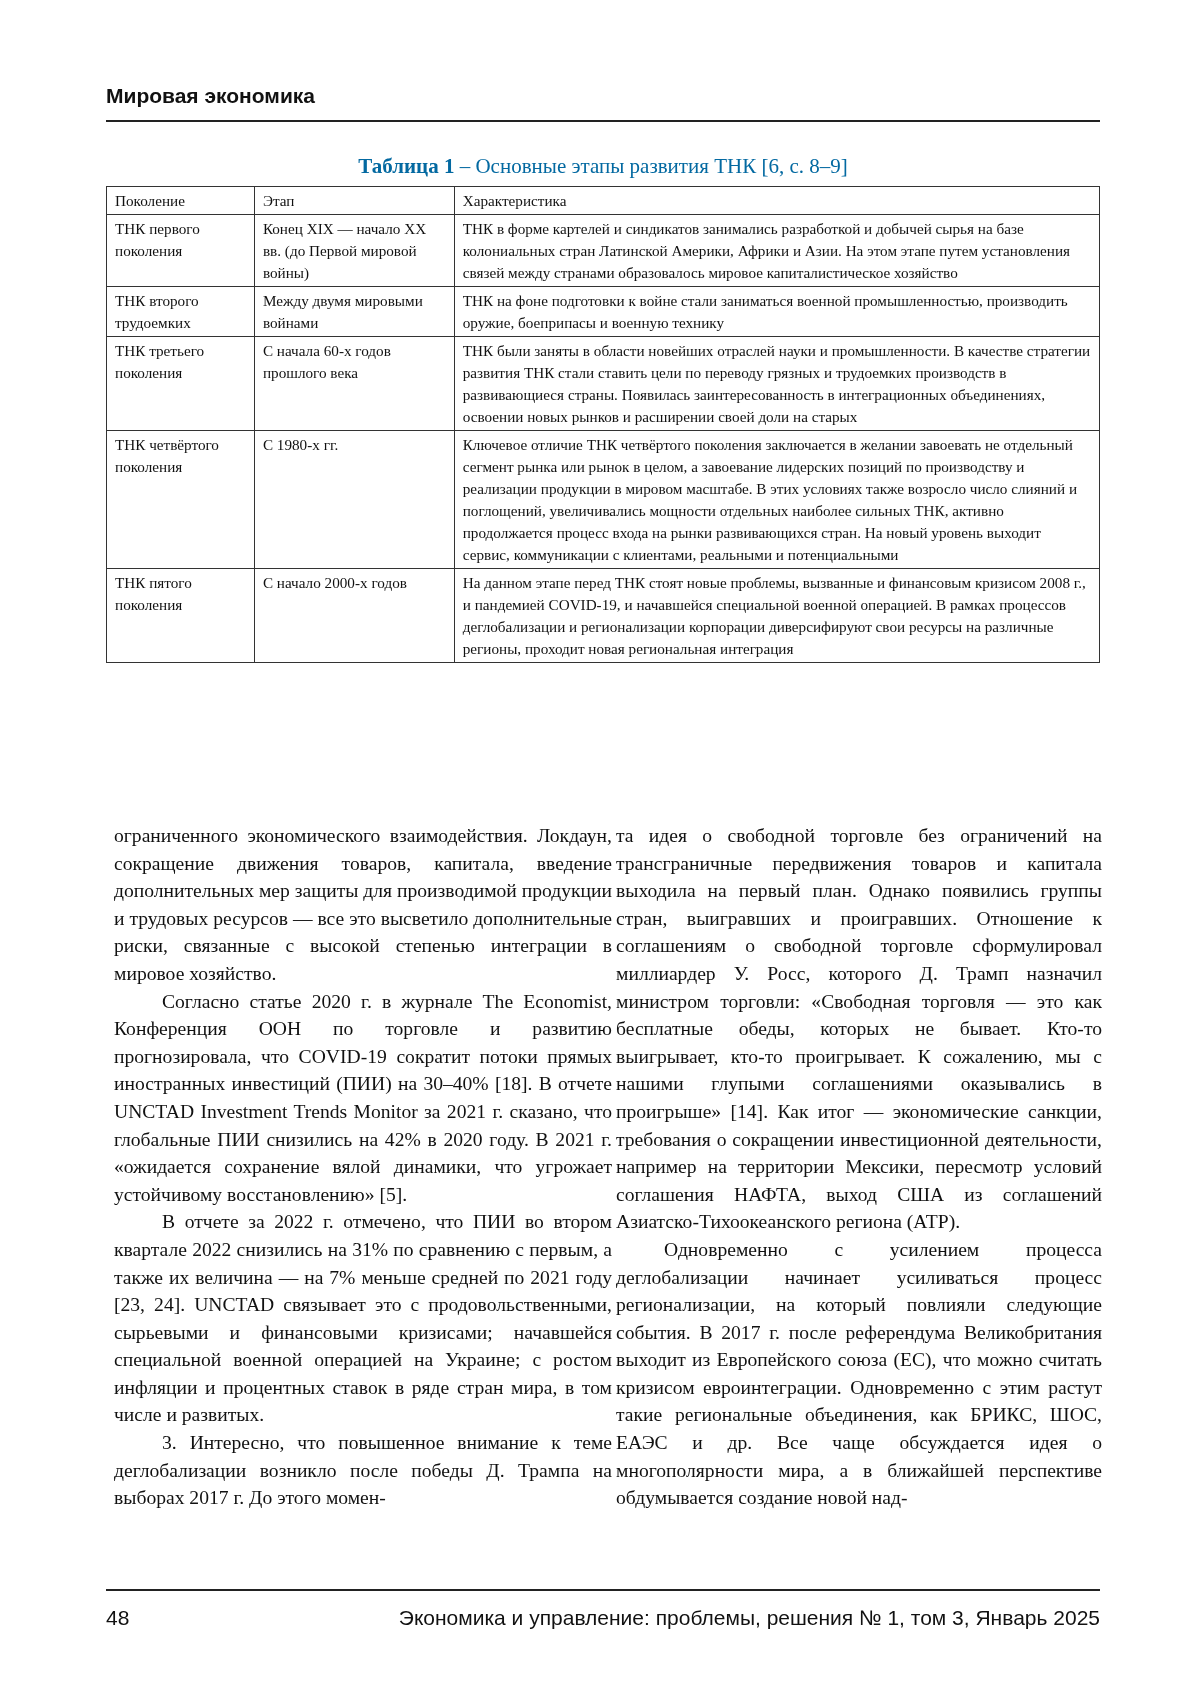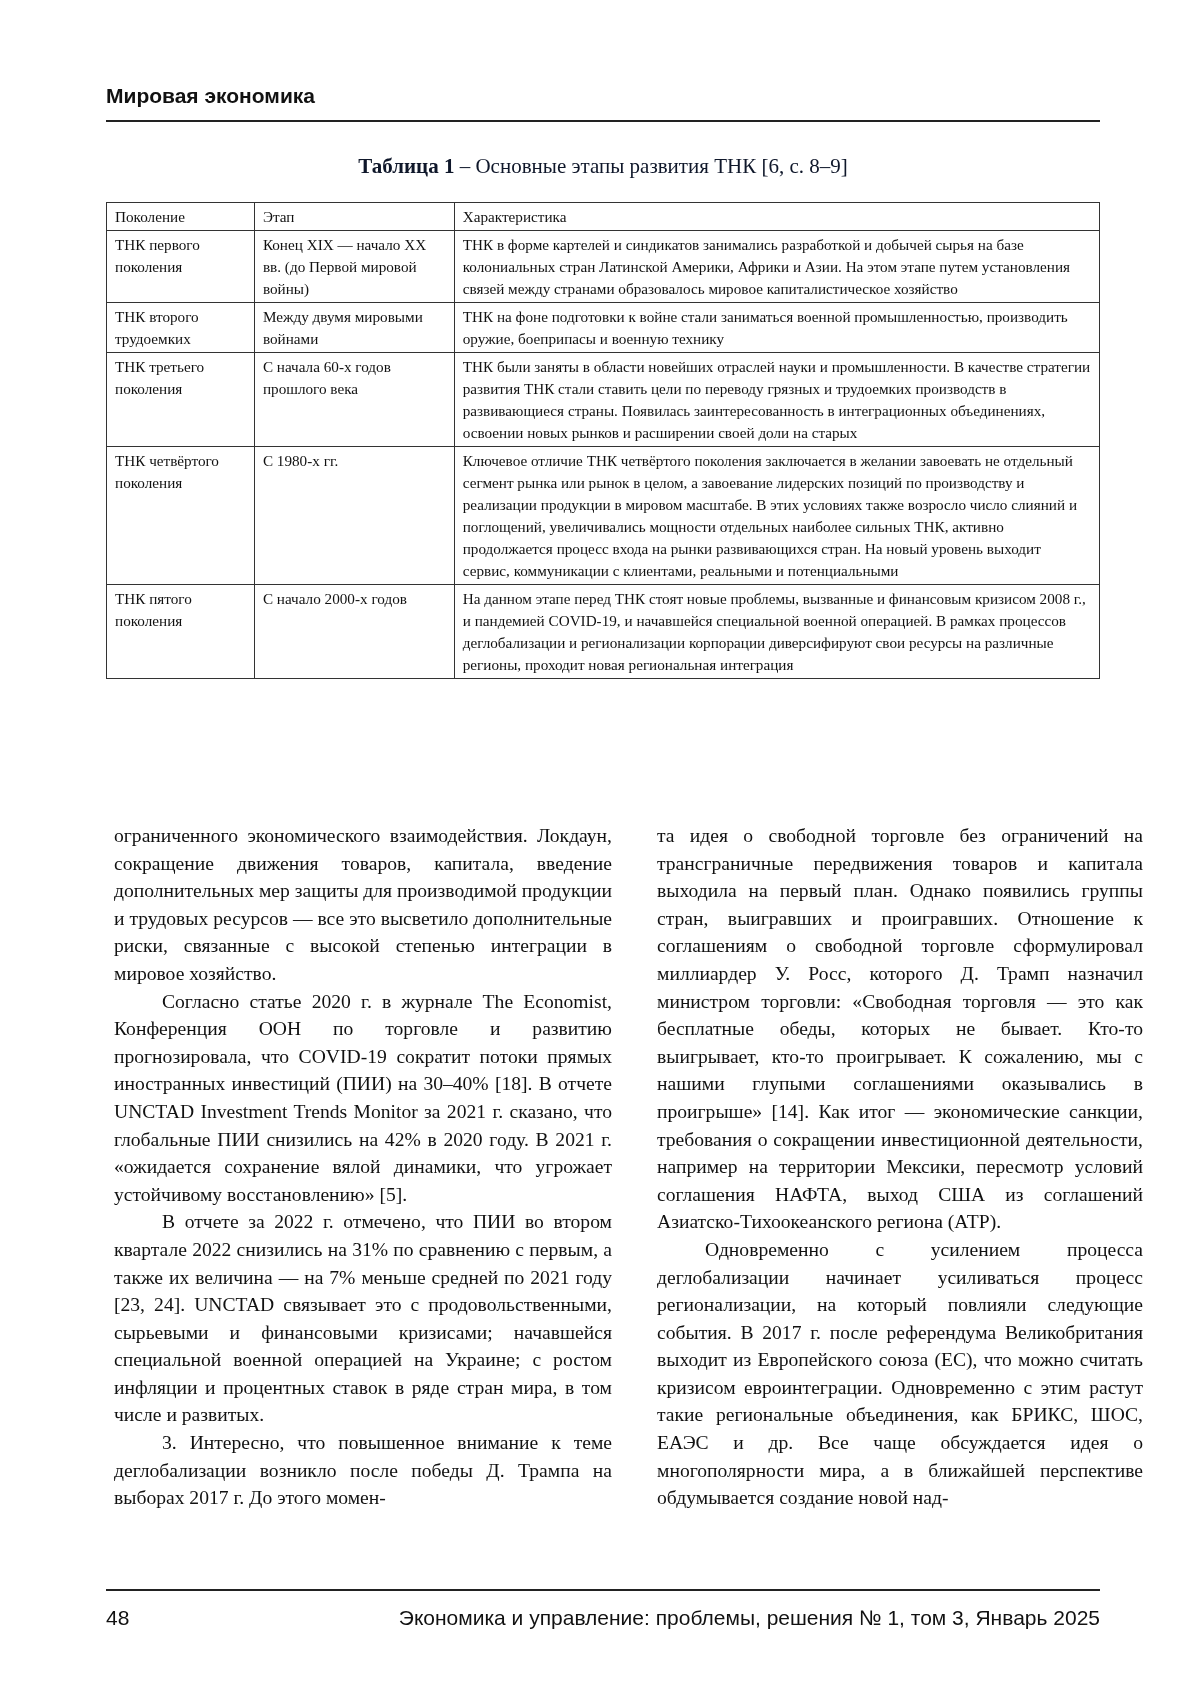--- a/index.html
+++ b/index.html
@@ -1,31 +1,31 @@
 <!DOCTYPE html>
 <html><head>
 <meta charset="utf-8">
 <style>
   html, body { margin: 0; padding: 0; background: #ffffff; }
   body { width: 1200px; height: 1698px; position: relative; overflow: hidden; color: #1a1a1a; }
   .page { position: absolute; left: 106px; top: 0; width: 994px; height: 1300px; }
   .running-head { position: absolute; left: 0; top: 84px; font-family: "Liberation Sans", sans-serif; font-weight: bold; font-size: 21px; color: #111; }
   .rule-top { position: absolute; left: 0; top: 120px; width: 994px; height: 2px; background: #222; }
-  .table-caption { position: absolute; left: 0; top: 154px; width: 994px; text-align: center; font-family: "Liberation Serif", serif; font-size: 21px; color: #0f172a; }
+  .table-caption { position: absolute; left: 0; top: 154px; width: 994px; text-align: center; font-family: "Liberation Serif", serif; font-size: 21px; color: #0369a1; }
   .table-caption b { font-weight: bold; }
-  table.stages { position: absolute; left: 0; top: 186px; width: 994px; border-collapse: collapse; font-family: "Liberation Serif", serif; font-size: 15.2px; line-height: 22px; color: #111; margin-top: 16px; }
+  table.stages { position: absolute; left: 0; top: 186px; width: 994px; border-collapse: collapse; font-family: "Liberation Serif", serif; font-size: 15.2px; line-height: 22px; color: #111; }
   table.stages td, table.stages th { border: 1.4px solid #333; vertical-align: top; text-align: left; font-weight: normal; padding: 3px 8px 2px 8px; }
   table.stages col.c1 { width: 148px; }
   table.stages col.c2 { width: 200px; }
   table.stages col.c3 { width: 646px; }
   .body-col { position: absolute; top: 822px; width: 498px; font-family: "Liberation Serif", serif; font-size: 19.6px; line-height: 27.6px; text-align: justify; color: #111; }
   .body-col p { margin: 0; }
   .body-col p.indent { text-indent: 48px; }
   .col-left { left: 8px; }
-  .col-right { left: 510px; width: 486px; margin-left: 41px; }
+  .col-right { left: 510px; width: 486px; }
   .rule-bottom { position: absolute; left: 0; top: 1589px; width: 994px; height: 2px; background: #222; }
   .footer { position: absolute; left: 0; top: 1606px; width: 994px; font-family: "Liberation Sans", sans-serif; font-size: 21px; color: #111; }
   .footer .page-num { position: absolute; left: 0; top: 0; }
   .footer .journal { position: absolute; right: 0; top: 0; }
 </style>
 </head>
 <body>
 
 <div class="page">
 

